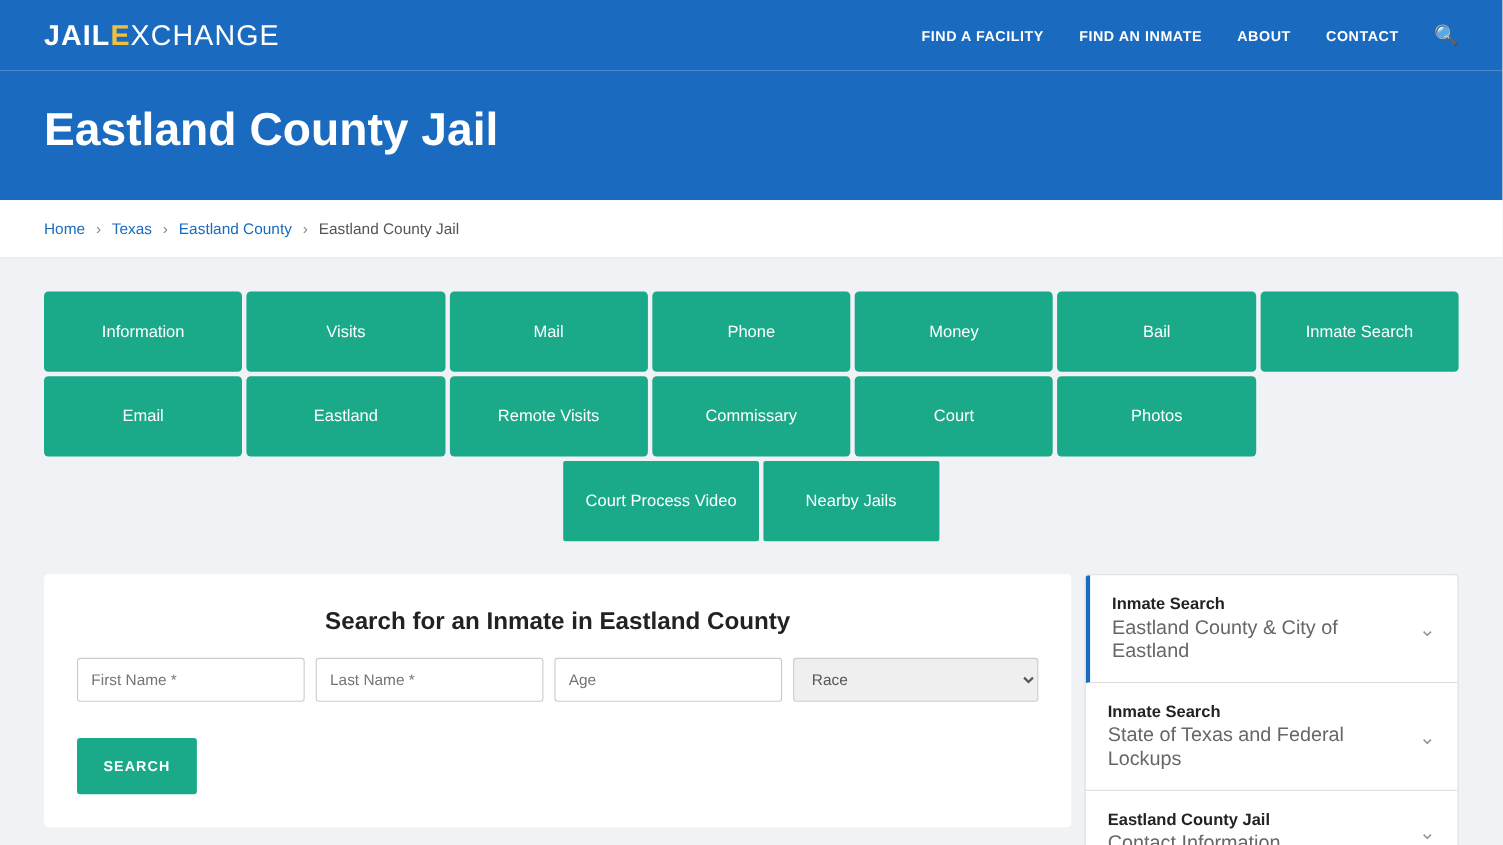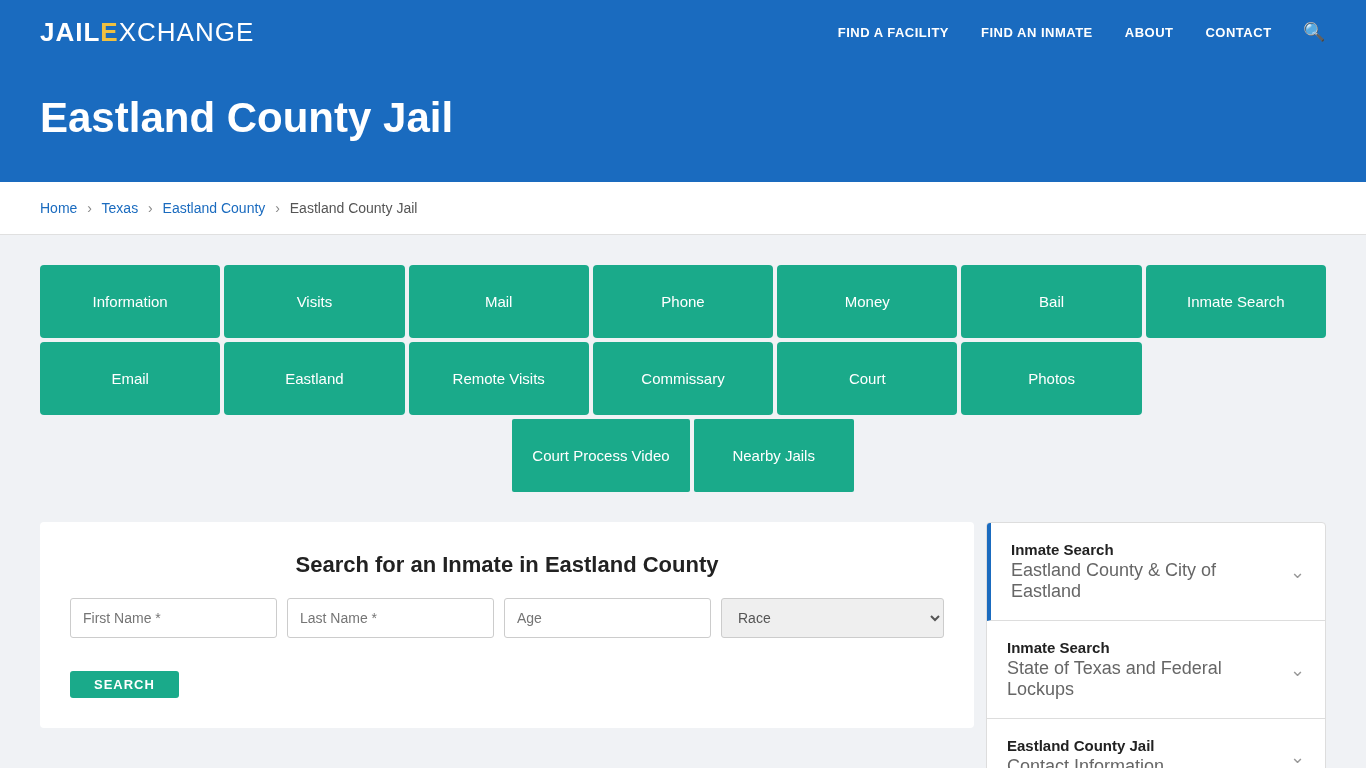--- a/index.html
+++ b/index.html
@@ -166,21 +166,21 @@
       color: #555;
       flex: 1;
     }
     .search-inputs select {
       flex: 1.2;
     }
     .btn-search {
       background: #1aaa8a;
       color: #fff;
       border: none;
-      padding: 6px 24px;
+      padding: 18px 24px;
       font-size: 13px;
       font-weight: 700;
       letter-spacing: 1px;
       cursor: pointer;
       border-radius: 3px;
       text-transform: uppercase;
     }
 
     
     .sidebar {

